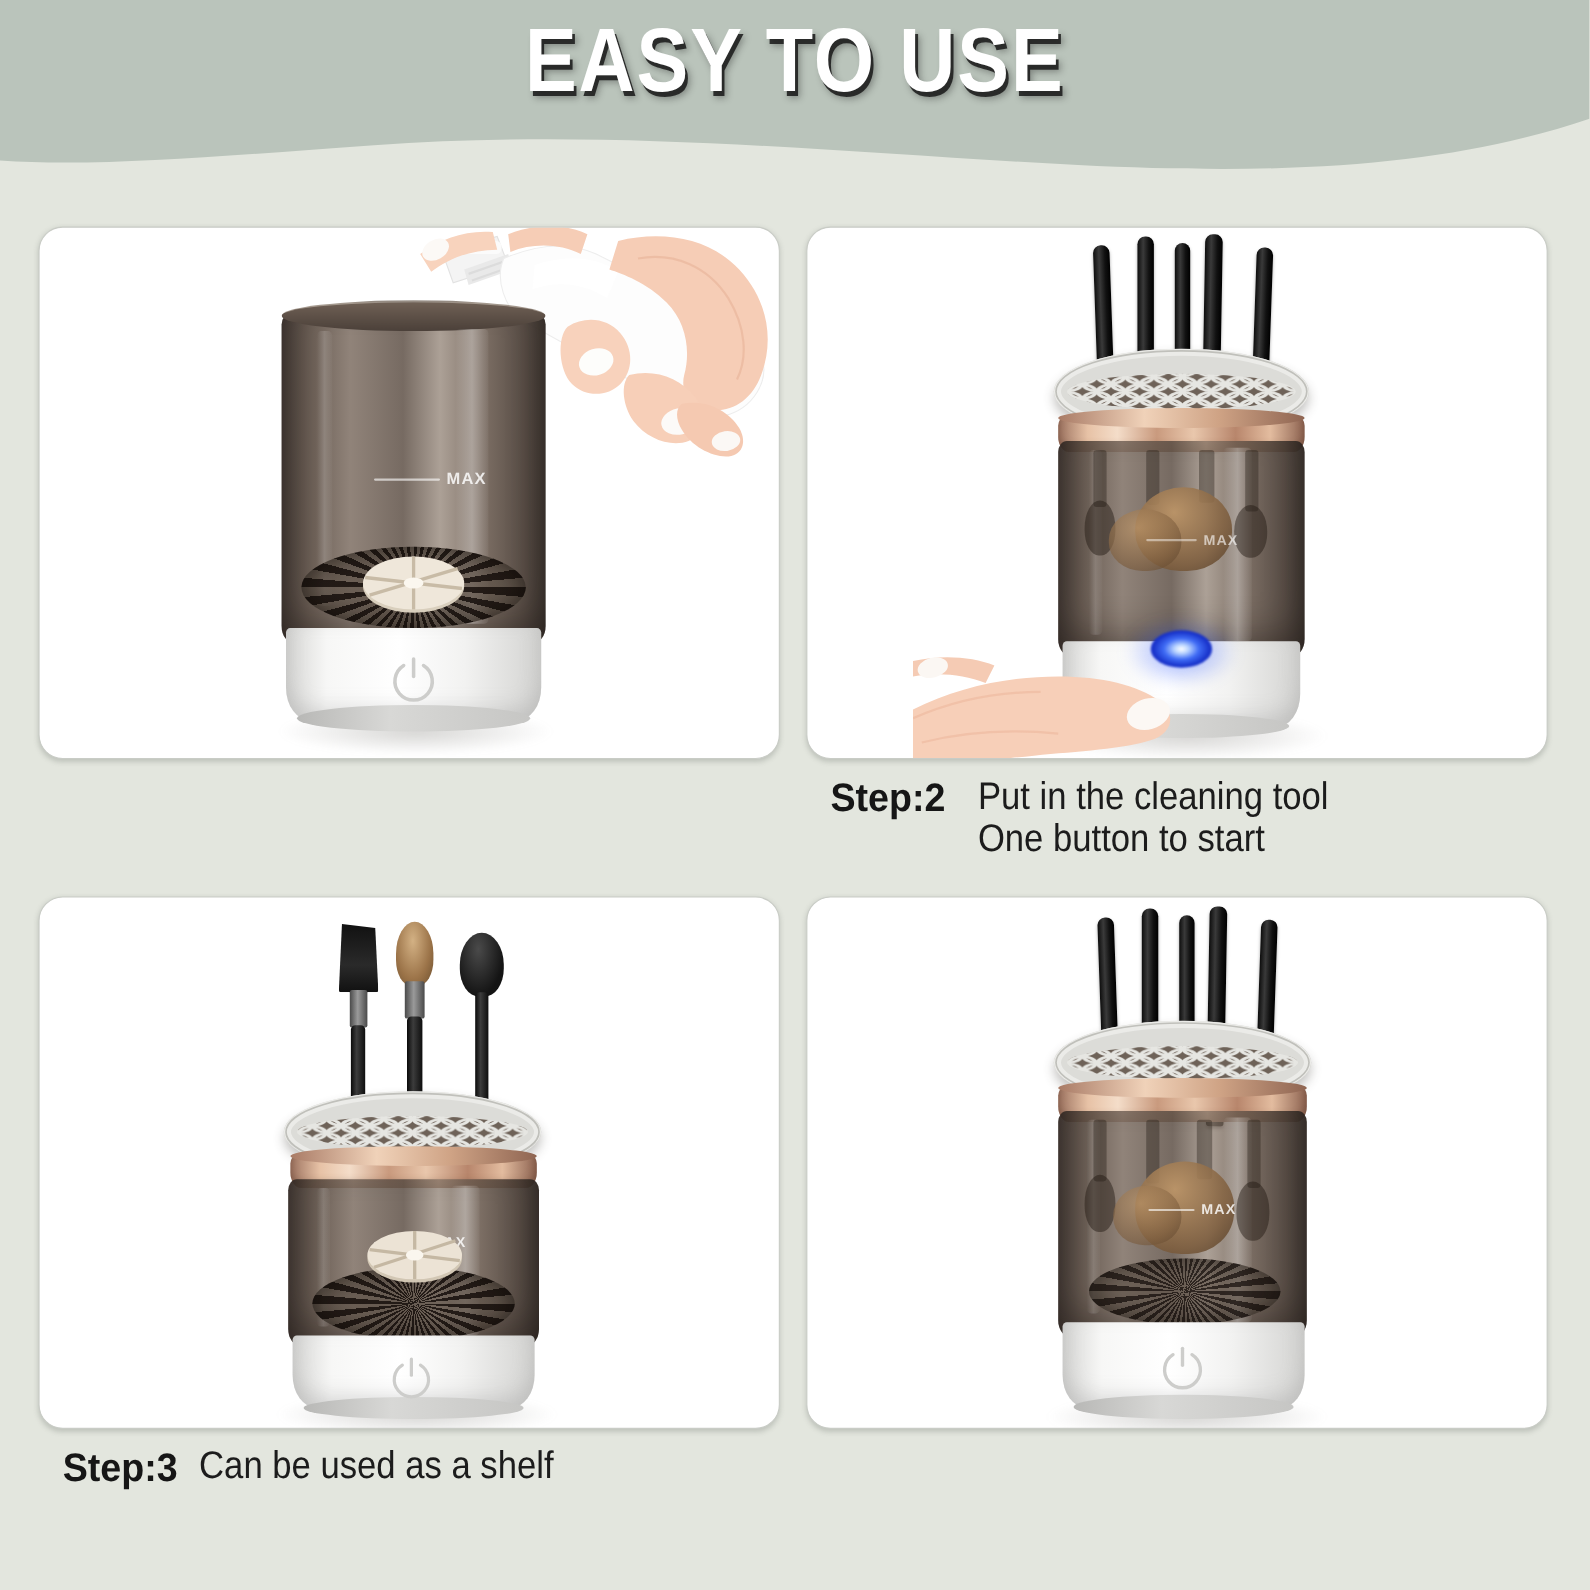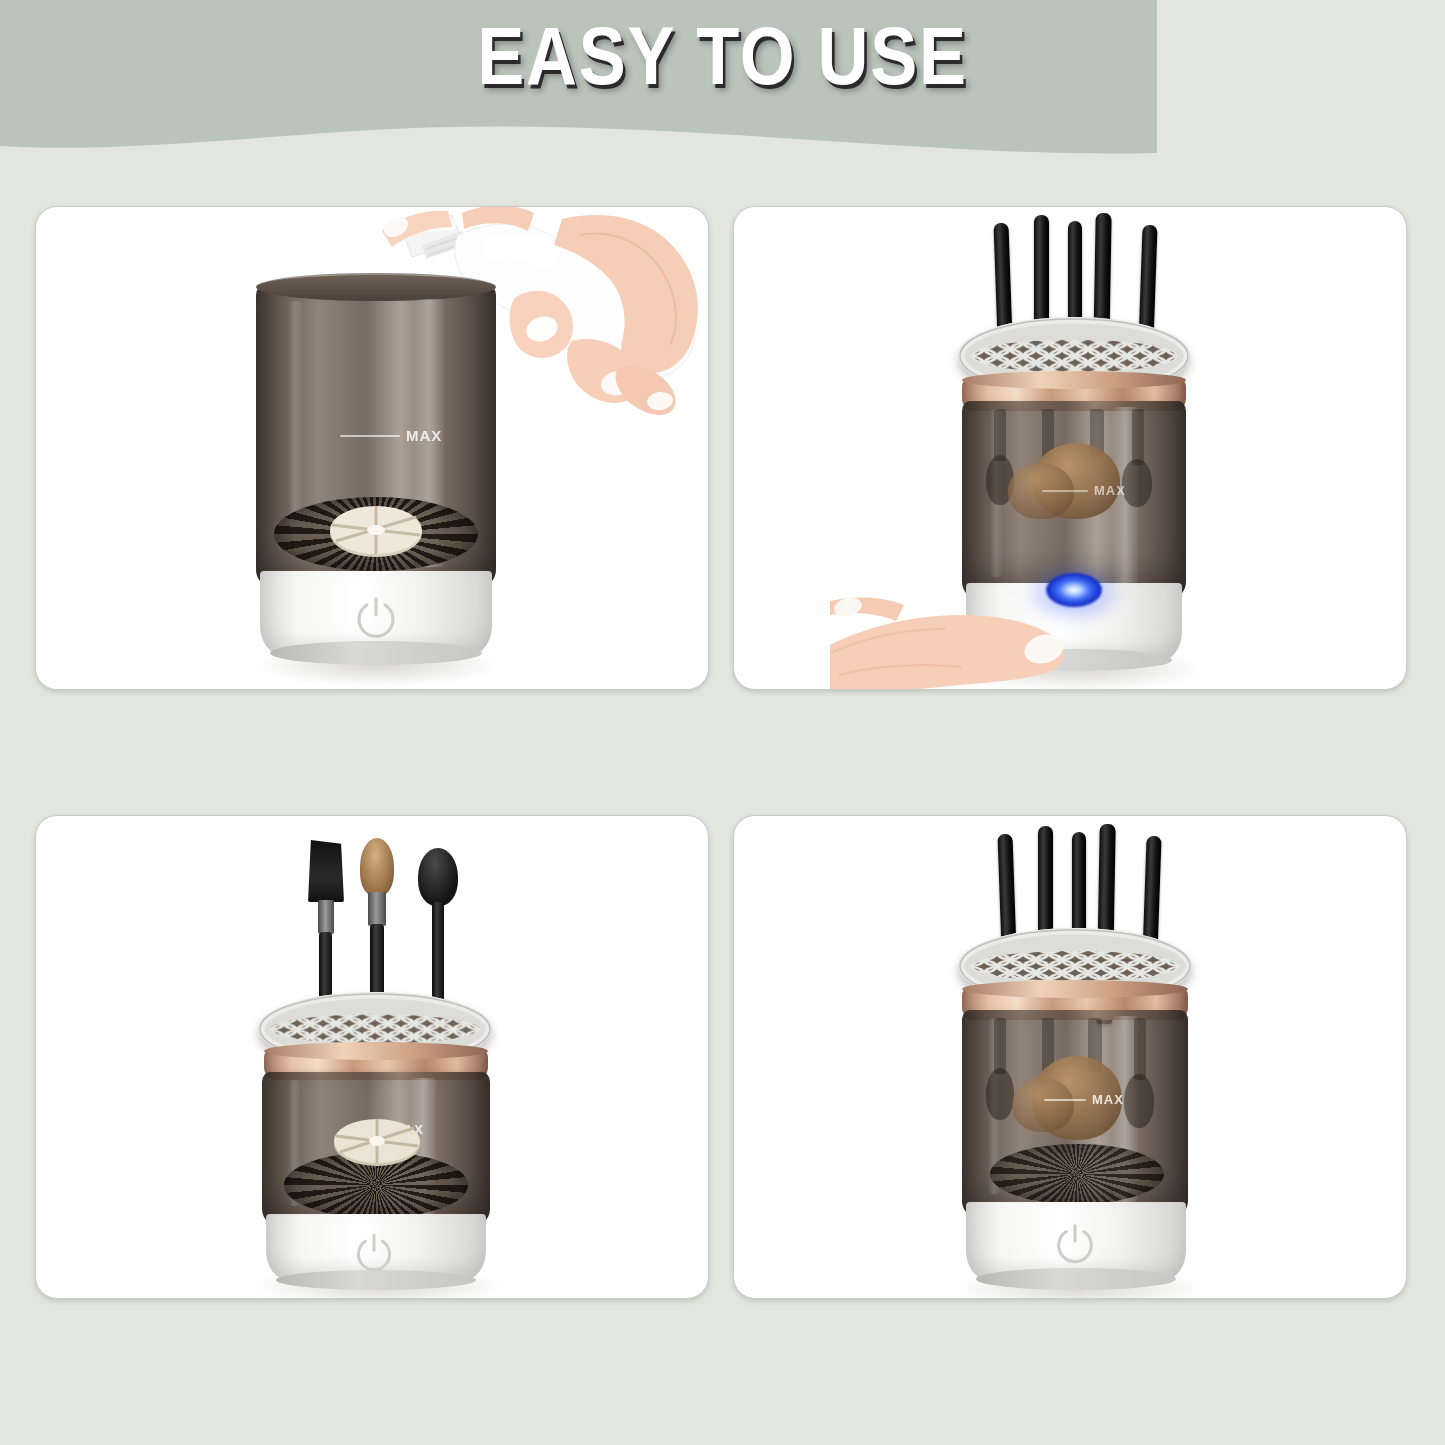--- a/index.html
+++ b/index.html
@@ -8,21 +8,21 @@
     width:1445px;height:1445px;
     background:#e3e6de;
     font-family:"Liberation Sans", sans-serif;
     overflow:hidden;
     position:relative;
   }
   .page{position:relative;width:1445px;height:1445px;overflow:hidden;}
 
   
   .header{
-    position:absolute;left:0;top:0;width:1157px;height:210px;
+    position:absolute;left:0;top:0;width:1445px;height:210px;
     overflow:hidden;
   }
   .header-bg{
     position:absolute;left:0;top:0;width:1445px;height:210px;
   }
   .header-title{
     position:absolute;left:0;top:14px;width:1445px;
     text-align:center;
     font-family:"Liberation Sans", sans-serif;
     font-weight:bold;
@@ -425,20 +425,25 @@
             <path d="M0,62 C36,46 76,38 116,38" fill="none" stroke="#ecb79c" stroke-width="2" opacity=".6"></path>
             <ellipse cx="214" cy="58" rx="20" ry="14" transform="rotate(-16 214 58)" fill="#fcf8f4"></ellipse>
             <path d="M8,84 C48,74 92,72 132,76" fill="none" stroke="#e8b094" stroke-width="2" opacity=".45"></path>
             <path d="M0,10 C26,4 54,6 74,14 L66,30 C46,22 22,20 0,24 Z" fill="#f5cbb4"></path>
             <ellipse cx="18" cy="16" rx="14" ry="9" transform="rotate(-14 18 16)" fill="#fbf7f3"></ellipse>
           </svg>
 
         </div>
       </div>
 
+      <div class="caption cap2">
+        <div class="step-label">Step:2</div>
+        <div class="step-text">Put in the cleaning tool
+One button to start</div>
+      </div>
     </div>
 
     <div class="cell c3">
       <div class="card">
         <div class="scene">
 
           <div class="mk-bristle-flat" style="left:272px;top:24px;width:36px;height:62px;"></div>
           <div class="mk-ferrule" style="left:282px;top:84px;width:16px;height:34px;"></div>
           <div class="mk-handle" style="left:283px;top:116px;width:13px;height:98px;"></div>
 
@@ -505,20 +510,24 @@
 
             <svg style="position:absolute;left:106px;top:238px;width:44px;height:44px;" viewBox="0 0 48 48">
               <path d="M15,12 A17,17 0 1,0 33,12" fill="none" stroke="#cdcdcb" stroke-width="3.2" stroke-linecap="round"></path>
               <path d="M24,6 L24,22" fill="none" stroke="#cdcdcb" stroke-width="3.2" stroke-linecap="round"></path>
             </svg>
           </div>
 
         </div>
       </div>
 
+      <div class="caption cap3">
+        <div class="step-label">Step:3</div>
+        <div class="step-text">Can be used as a shelf</div>
+      </div>
     </div>
 
     <div class="cell c4">
       <div class="card">
         <div class="scene">
 
           <div class="handle" style="left:266px;top:18px;width:15px;height:146px;transform:rotate(-2deg);"></div>
           <div class="handle" style="left:304px;top:10px;width:15px;height:152px;"></div>
           <div class="handle" style="left:338px;top:16px;width:14px;height:166px;"></div>
           <div class="handle" style="left:364px;top:8px;width:16px;height:200px;transform:rotate(1deg);"></div>

